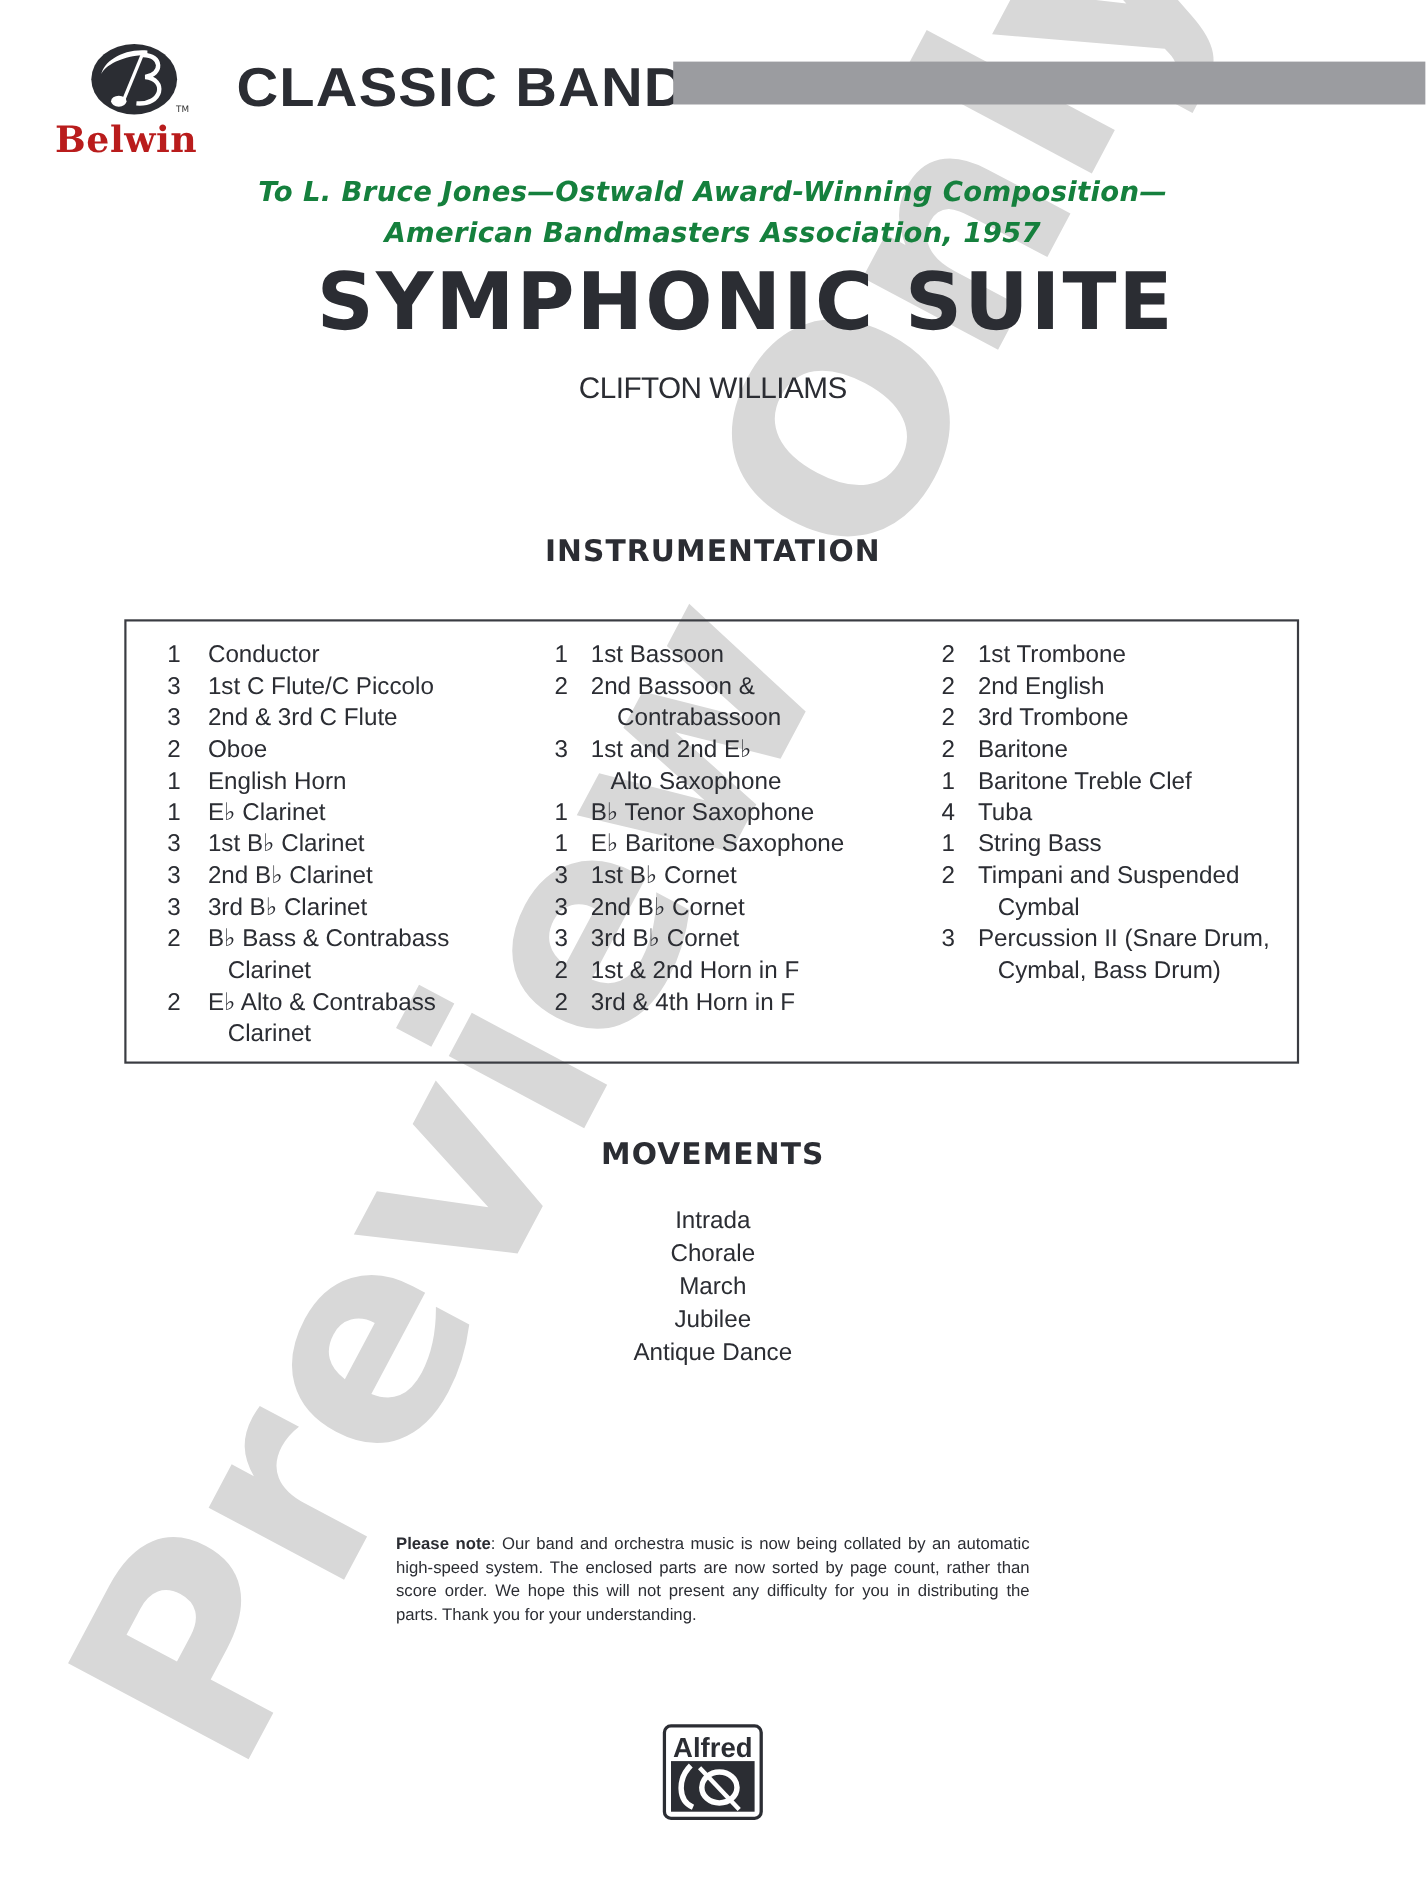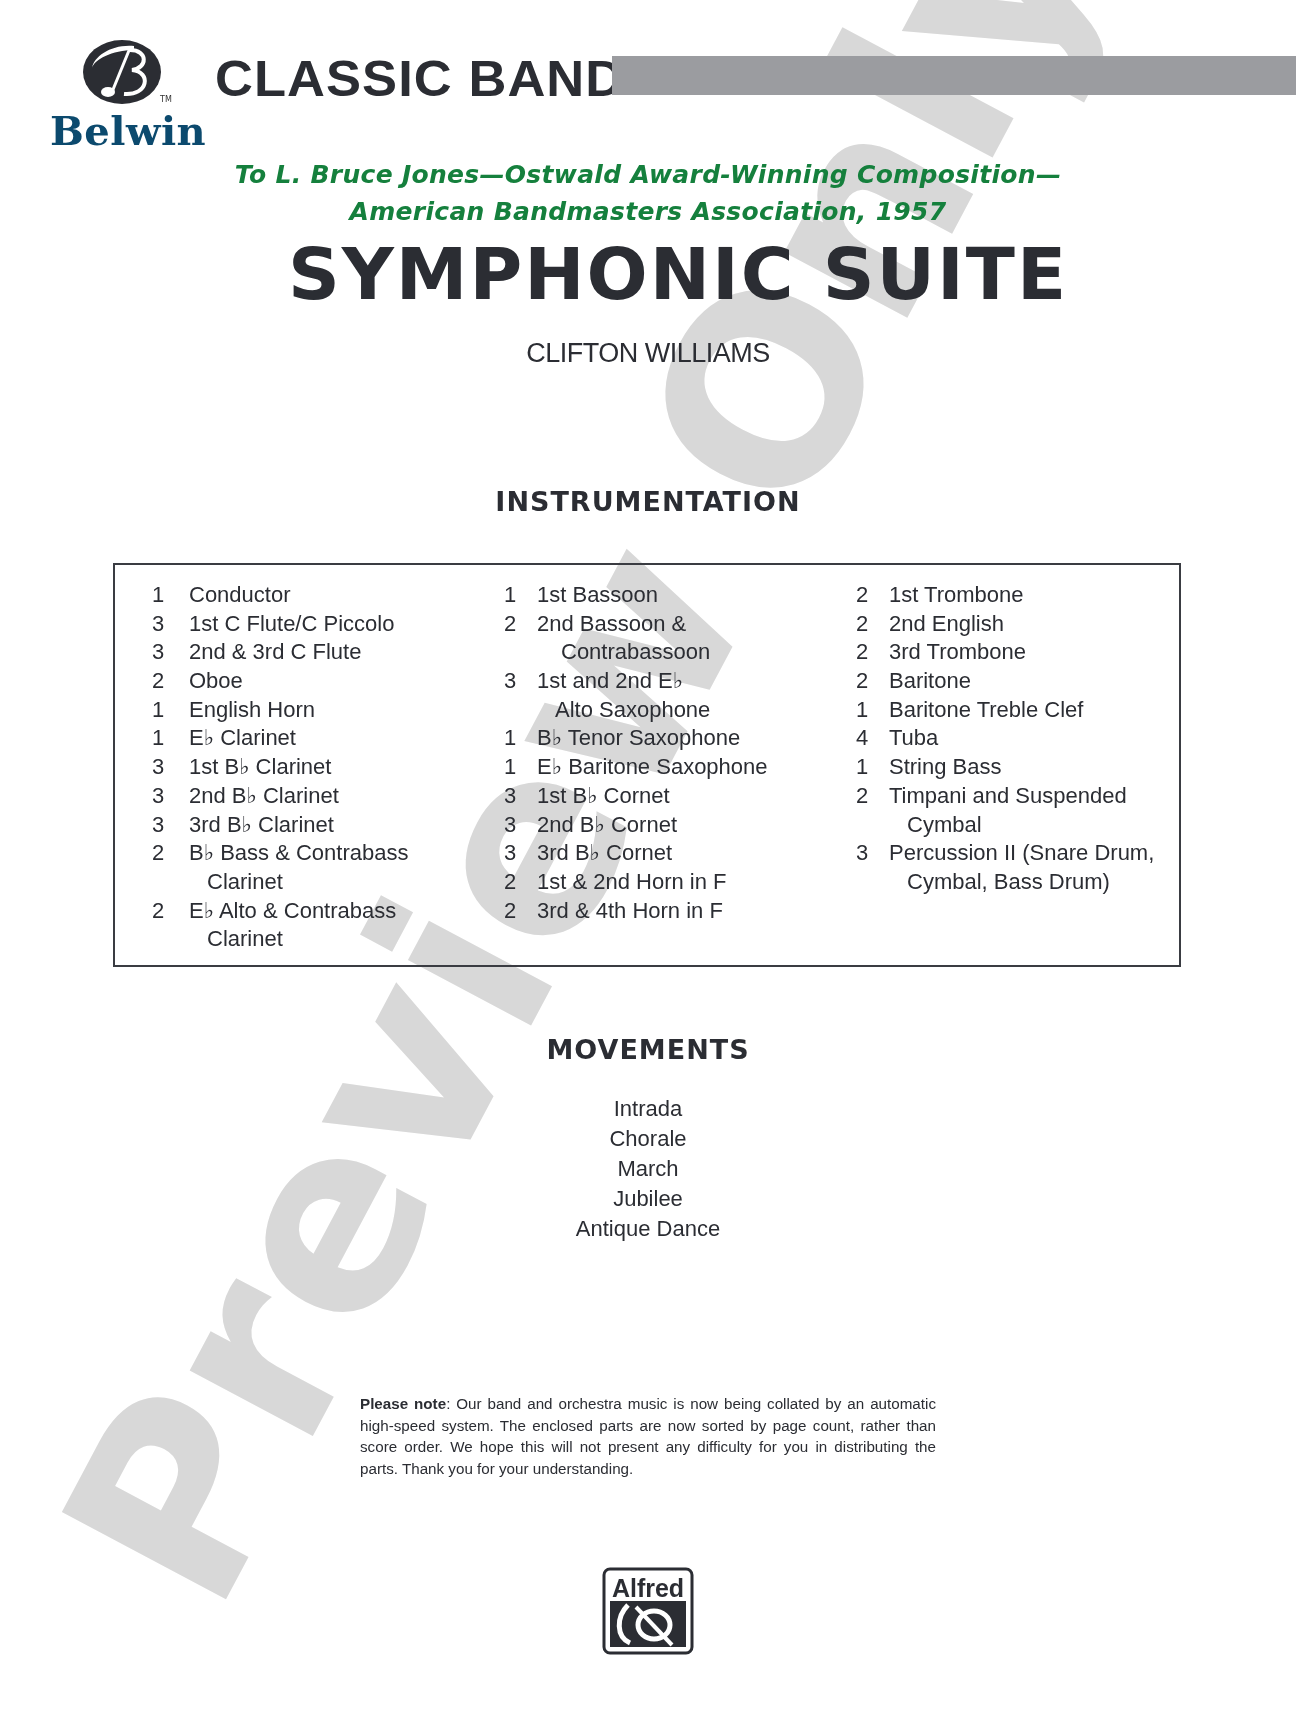--- a/index.html
+++ b/index.html
@@ -1,19 +1,19 @@
 <!DOCTYPE html>
 <html><head>
 <meta charset="utf-8">
 <style>
   html, body { margin:0; padding:0; }
   body { width:1296px; height:1728px; position:relative; background:#ffffff; overflow:hidden; font-family:"DejaVu Sans", sans-serif; color:#2b2d33; }
   .abs { position:absolute; }
   .logo-b { left:82px; top:38px; width:80px; height:68px; }
-  .belwin { left:50px; top:107px; font-family:"DejaVu Serif", serif; font-weight:bold; font-size:40px; color:#0c4a6e; letter-spacing:0.5px; }
+  .belwin { left:50px; top:107px; font-family:"DejaVu Serif", serif; font-weight:bold; font-size:33px; color:#b91c1c; letter-spacing:0.5px; }
   .tm { left:160px; top:95px; font-size:8px; color:#333; }
   .series { left:215px; top:50px; font-family:"Liberation Sans", sans-serif; font-weight:bold; font-size:50px; color:#2b2d33; letter-spacing:1px; transform:scaleX(1.05); transform-origin:left; }
   .series-bar { left:612px; top:56px; width:684px; height:39px; background:#9b9ca0; }
   .center { left:0; width:1296px; text-align:center; }
   .dedic { font-family:"DejaVu Sans", sans-serif; font-weight:bold; font-size:25px; color:#15803d; letter-spacing:0.3px;font-style:italic; }
   .title { top:232px; font-family:"DejaVu Sans", sans-serif; font-weight:bold; font-size:72px; letter-spacing:2px; color:#2b2d33;padding-left:30px; }
   .composer { top:338px; font-family:"Liberation Sans", sans-serif; font-size:27px; color:#2b2d33; letter-spacing:-0.5px; }
   .section-h { font-family:"DejaVu Sans", sans-serif; font-weight:bold; font-size:27px; letter-spacing:1px; color:#2b2d33; }
   .box { left:113px; top:563px; width:1068px; height:404px; border:2px solid #3a3c42; box-sizing:border-box; }
   .col { position:absolute; top:16px; }

